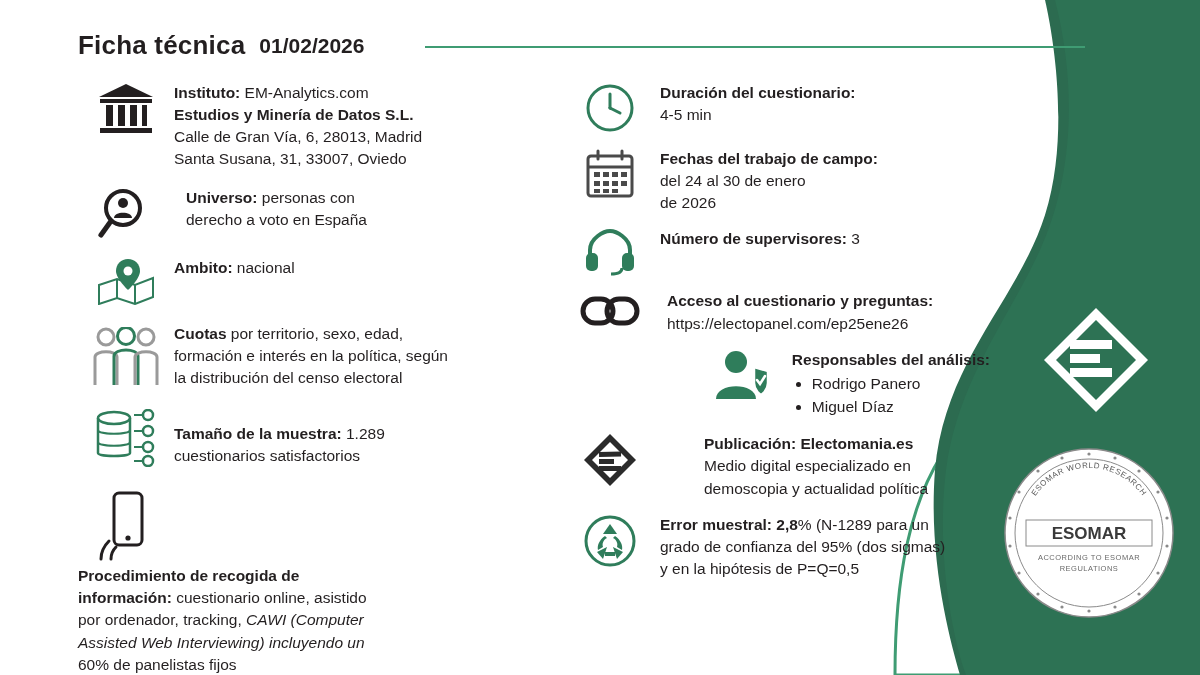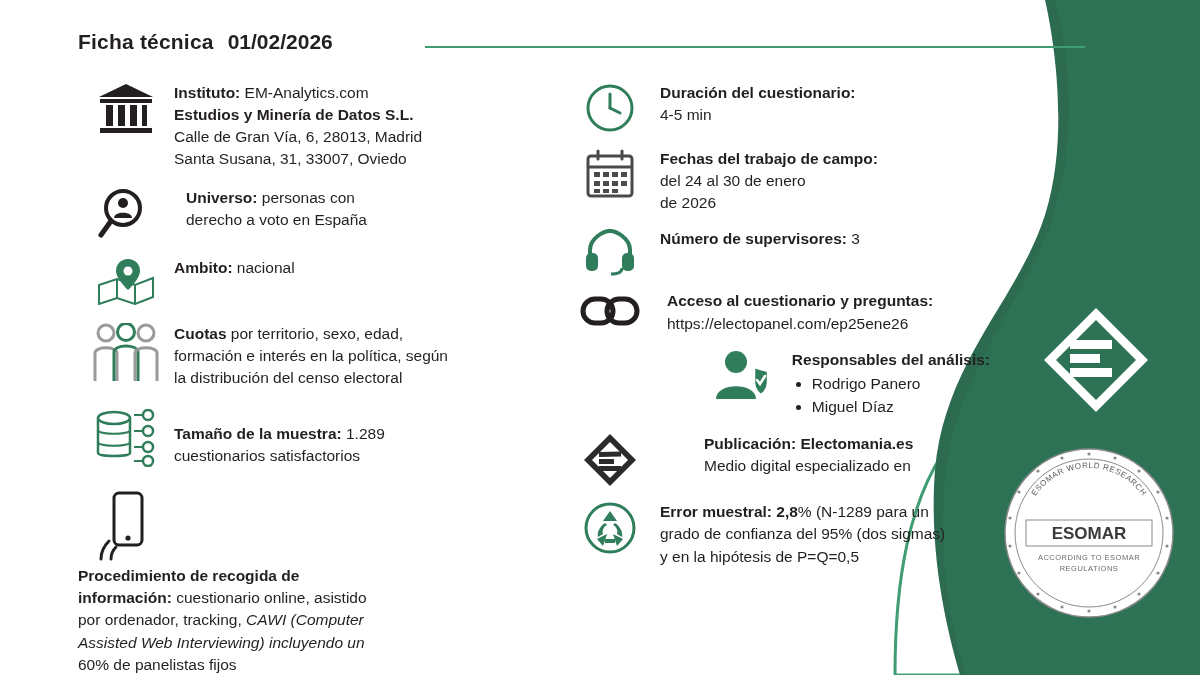--- a/index.html
+++ b/index.html
@@ -11,21 +11,21 @@
     color:#231f20;
     overflow:hidden;
     position:relative;
   }
 
   
   .deco { position:absolute; top:0; right:0; width:360px; height:675px; overflow:hidden; }
 
   
   .header { position:absolute; left:78px; top:30px; display:flex; align-items:center; }
-  .header-title { font-size:21px; font-weight:bold; letter-spacing:0.2px; white-space:nowrap; }
+  .header-title { font-size:26px; font-weight:bold; letter-spacing:0.2px; white-space:nowrap; }
   .header-date { font-size:21px; font-weight:bold; margin-left:14px; white-space:nowrap; }
   .header-rule { position:absolute; left:425px; top:46px; width:660px; height:2px; background:#3f9c73; }
 
   
   .col { position:absolute; top:80px; }
   .col-left { left:78px; width:470px; }
   .col-right { left:560px; width:430px; }
 
   .row { display:flex; align-items:flex-start; margin-bottom:6px; }
   .icon-cell { width:96px; min-width:96px; display:flex; justify-content:center; align-items:flex-start; padding-top:2px; }
@@ -115,21 +115,21 @@
         <line x1="40" y1="28" x2="40" y2="47" stroke="#2f7d5b" stroke-width="2"></line>
         <path d="M33 2 C26 2 21 7 21 14 C21 22 33 33 33 33 C33 33 45 22 45 14 C45 7 40 2 33 2 Z" fill="#2f7d5b"></path>
         <circle cx="33" cy="14" r="4.5" fill="#ffffff"></circle>
       </svg>
     </div>
     <div class="txt">
       <div><b>Ambito:</b><span> nacional</span></div>
     </div>
   </div>
 
-  <div class="row" style="margin-top:16px;">
+  <div class="row" style="margin-top:16px;align-items:flex-end;">
     <div class="icon-cell">
       <svg width="66" height="62" viewBox="0 0 66 62" xmlns="http://www.w3.org/2000/svg">
         <circle cx="13" cy="10" r="8" fill="none" stroke="#9a9a9a" stroke-width="3"></circle>
         <path d="M2 58 L2 30 C2 23 24 23 24 30 L24 58" fill="none" stroke="#9a9a9a" stroke-width="3"></path>
         <circle cx="33" cy="9" r="8.5" fill="none" stroke="#2f7d5b" stroke-width="3"></circle>
         <path d="M21 58 L21 29 C21 21 45 21 45 29 L45 58" fill="none" stroke="#2f7d5b" stroke-width="3"></path>
         <circle cx="53" cy="10" r="8" fill="none" stroke="#9a9a9a" stroke-width="3"></circle>
         <path d="M42 58 L42 30 C42 23 64 23 64 30 L64 58" fill="none" stroke="#9a9a9a" stroke-width="3"></path>
       </svg>
     </div>
@@ -281,20 +281,21 @@
         <g fill="#2b2b2b">
           <rect x="16" y="19" width="22" height="5" transform="rotate(-1 16 19)"></rect>
           <rect x="16" y="26" width="15" height="5"></rect>
           <rect x="16" y="33" width="22" height="5"></rect>
         </g>
       </svg>
     </div>
     <div class="txt">
       <div><b>Publicación: Electomania.es</b></div>
       <div><span>Medio digital especializado en</span></div>
+      <div><span>demoscopia y actualidad política</span></div>
     </div>
   </div>
 
   <div class="row row-right" style="margin-top:12px;">
     <div class="icon-cell">
       <svg width="54" height="54" viewBox="0 0 54 54" xmlns="http://www.w3.org/2000/svg">
         <circle cx="27" cy="27" r="24" fill="none" stroke="#2f7d5b" stroke-width="3"></circle>
         <g fill="#2f7d5b">
           <path d="M27 10 L34 20 L20 20 Z"></path>
           <path d="M14 38 L24 33 L20 45 Z"></path>

